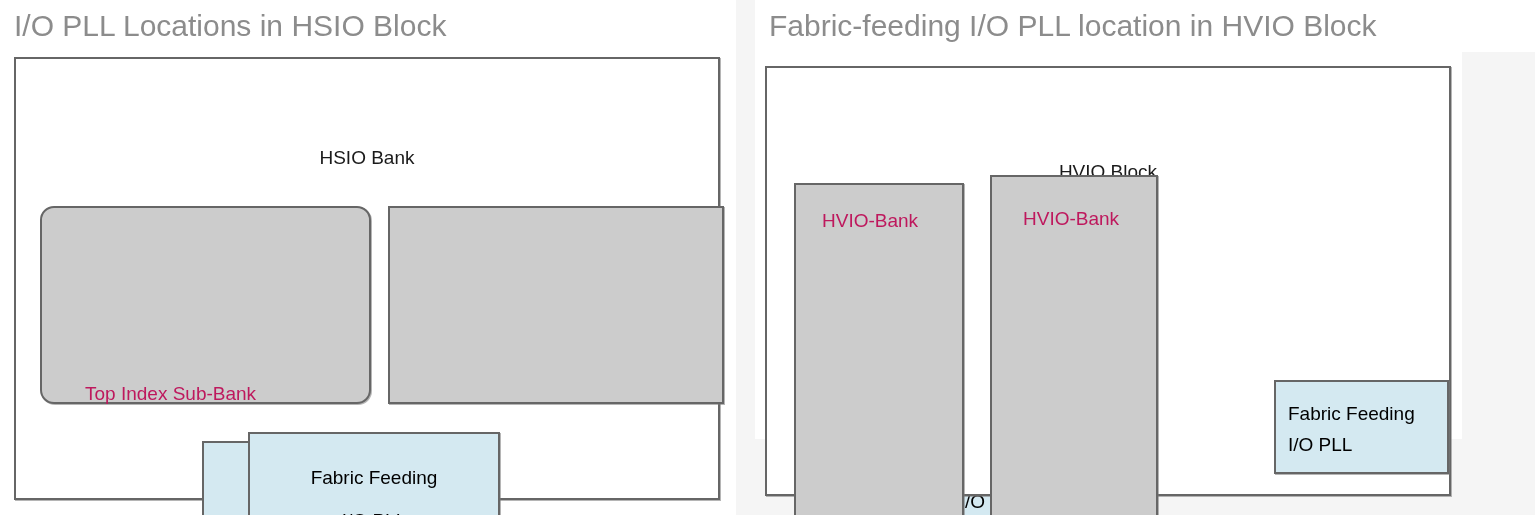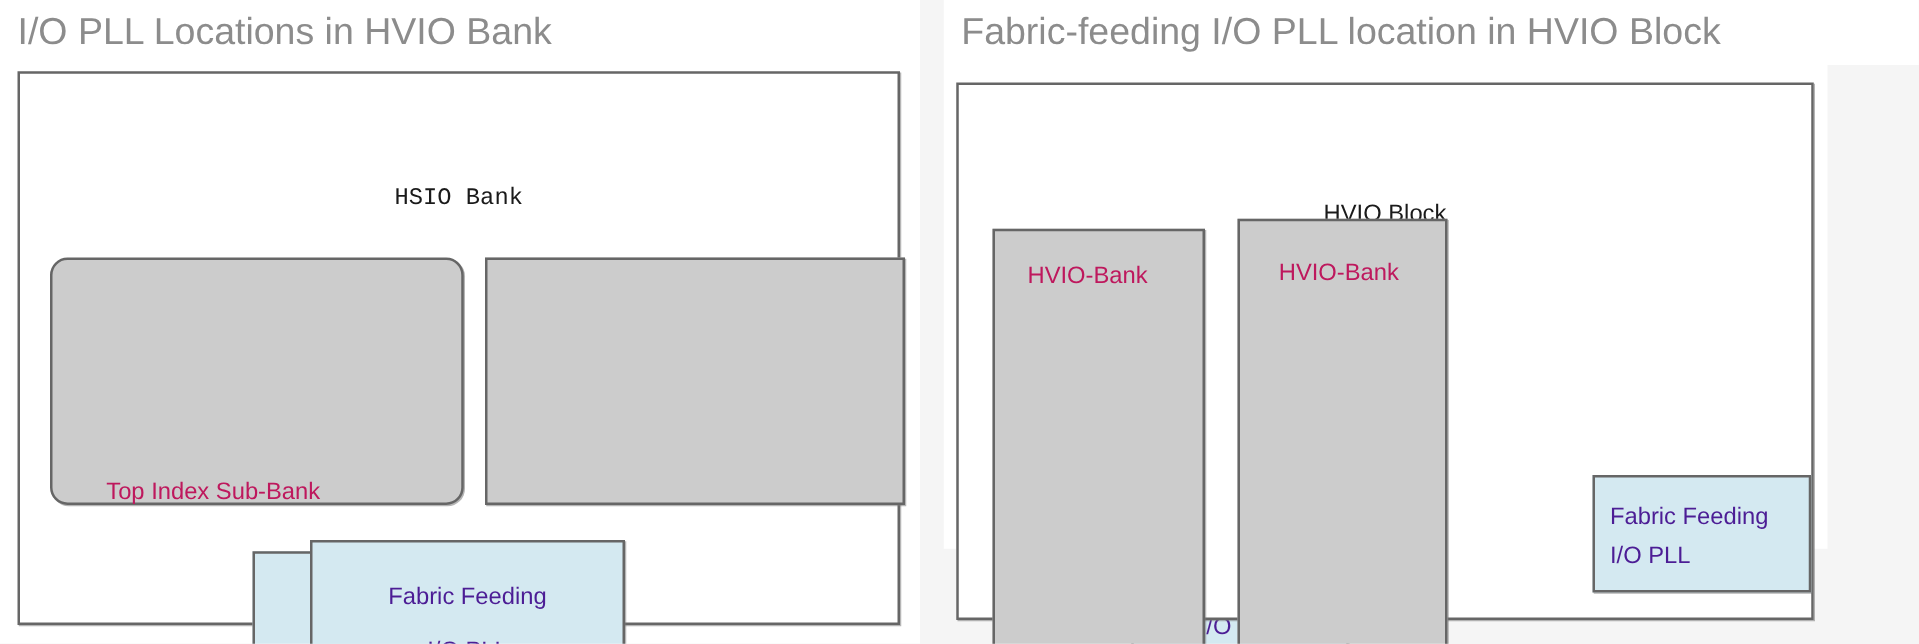--- a/index.html
+++ b/index.html
@@ -68,33 +68,33 @@
     font-size: 19px;
     font-weight: 400;
     white-space: nowrap;
   }
 
   .stack-label {
     position: absolute;
     left: 0;
     right: 0;
     text-align: center;
-    color: #4c1d95;
+    color: #000000;
     font-size: 19px;
     line-height: 31px;
   }
   .stack-label.left-align {
     text-align: left;
     left: 12px;
     right: 6px;
   }
 
   
   #hsio-bank-box       { left: 14px;  top: 57px;  width: 706px; height: 443px; }
-  #hsio-bank-heading   { top: 88px; font-family: Liberation Mono, monospace;  }
+  #hsio-bank-heading   { top: 88px;  }
 
   #top-sub-bank        { left: 24px;  top: 147px; width: 331px; height: 198px; border-radius: 14px; }
   #top-sub-bank-label  { left: 43px;  top: 175px; }
   #top-io-bank         { left: 160px; top: 233px; width: 178px; height: 90px; }
   #top-io-bank-text    { top: 13px;  }
 
   #bottom-sub-bank     { left: 372px; top: 147px; width: 336px; height: 198px; }
   #bottom-sub-bank-label { left: 401px; top: 175px; }
   #bottom-io-bank      { left: 515px; top: 231px; width: 174px; height: 94px; }
   #bottom-io-bank-text { top: 14px;  }
@@ -113,21 +113,21 @@
   #hvio-bank-2-label   { left: 31px;  top: 31px;  }
 
   #right-fabric-pll      { left: 507px; top: 312px; width: 175px; height: 94px; }
   #right-fabric-pll-text { top: 16px;  }
 </style>
 </head>
 <body>
 
 <div class="panel" id="panel-left">
 
-  <div class="panel-title">I/O PLL Locations in HVIO Bank</div>
+  <div class="panel-title">I/O PLL Locations in HSIO Block</div>
 
   <div class="box box-white" id="hsio-bank-box">
 
     <div class="box-heading" id="hsio-bank-heading">HSIO Bank</div>
 
     <div class="box box-gray" id="top-sub-bank">
       <div class="box-label" id="top-sub-bank-label">Top Index Sub-Bank</div>
 
       <div class="box box-blue" id="top-io-bank">
         <div class="stack-label" id="top-io-bank-text">

